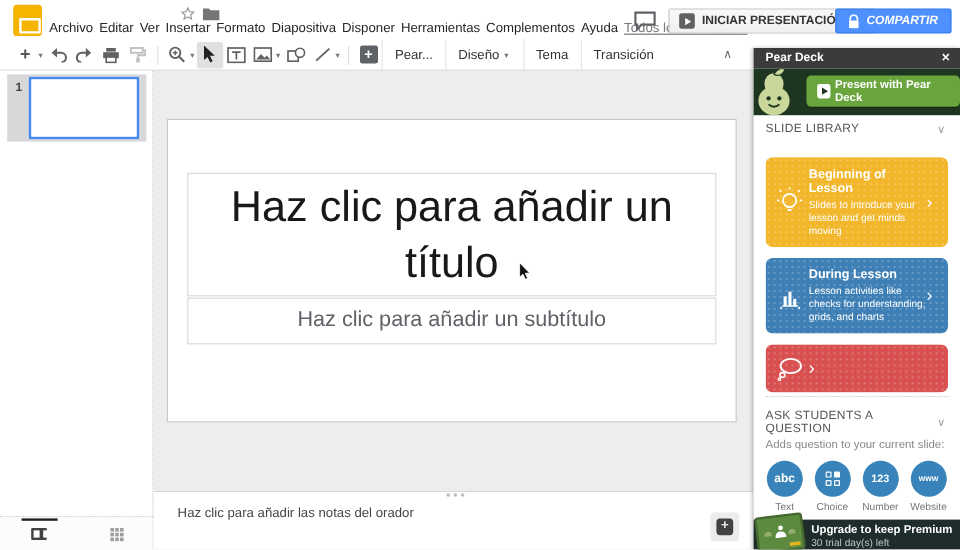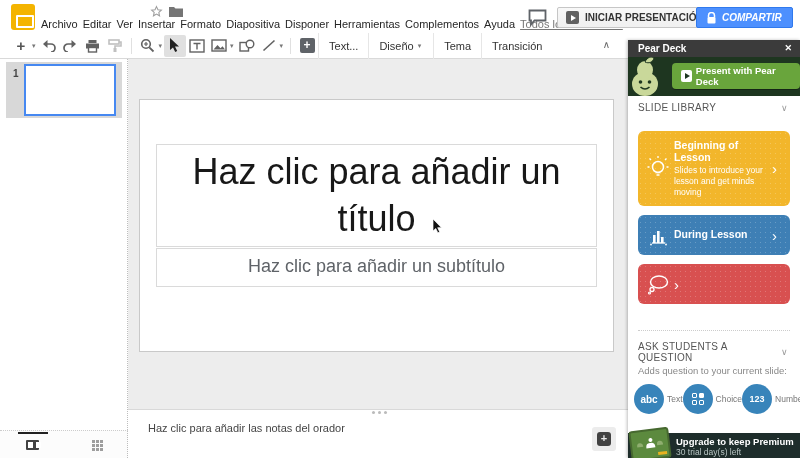--- a/index.html
+++ b/index.html
@@ -80,21 +80,21 @@
   .pd-card .c-title { font-size:10.5px; font-weight:bold; margin-bottom:2px; }
   .pd-card .c-desc { font-size:8.5px; line-height:1.3; }
   .pd-card .c-arrow { flex:0 0 12px; font-size:15px; line-height:1; color:#fff; }
   .card-0 { background-color:#F2B62B; }
   .card-1 { background-color:#3E7FB5; }
   .card-2 { background-color:#D85050; }
   .pd-divider { position:absolute; left:10px; top:290px; width:152px; border-top:1px dotted #ccc; }
   .sec-ask { position:absolute; left:0; top:301px; width:172px; }
   .ask-sub { padding:2px 10px 0; font-size:9.5px; color:#888; }
   .ask-options { position:absolute; left:0; top:344px; width:172px; display:flex; justify-content:space-around; padding:0 6px; }
-  .ask-opt { display:flex; flex-direction:row; align-items:center; gap:3px; }
+  .ask-opt { display:flex; flex-direction:column; align-items:center; gap:3px; }
   .ask-circle { width:30px; height:30px; border-radius:50%; background:#3884BA; color:#fff; display:flex; align-items:center; justify-content:center; font-weight:bold; }
   .ask-circle.t-abc { font-size:10px; }
   .ask-circle.t-123 { font-size:9px; }
   .ask-circle.t-www { font-size:7px; }
   .ask-label { font-size:8.5px; color:#777; }
   .choice-grid { display:grid; grid-template-columns:5px 5px; grid-template-rows:5px 5px; gap:2px; }
   .choice-grid i { border:1.4px solid #fff; border-radius:1px; }
   .choice-grid i.fill { background:#fff; border:1.4px solid #fff; }
   .pd-upgrade { position:absolute; left:0; bottom:0; width:172px; height:25px; background:#1E2D2B; }
   .up-title { position:absolute; left:48px; top:3px; font-size:9.5px; font-weight:bold; color:#fff; }
@@ -227,21 +227,21 @@
       <svg width="14" height="13" viewBox="0 0 14 13">
           <path d="M1.5 11.5L12.5 1.5" stroke="#616161" stroke-width="1.6"></path>
         </svg>
     </span>
     <span class="tb-caret">▾</span>
     <span class="tb-sep"></span>
     <span class="tb-btn">
       <span class="comment-add">+</span>
     </span>
     <span class="tb-text-btn">
-        <span>Text...</span>
+        <span>Pear...</span>
       </span>
     <span class="tb-text-btn">
         <span>Diseño</span>
         <span class="tb-caret">▾</span>
       </span>
     <span class="tb-text-btn">
         <span>Tema</span>
       </span>
     <span class="tb-text-btn">
         <span>Transición</span>
@@ -327,20 +327,21 @@
               <path d="M5 20h13" stroke="#fff" stroke-width="1.3"></path>
               <rect x="6" y="12" width="2.6" height="8" fill="#fff"></rect>
               <rect x="10" y="8" width="2.6" height="12" fill="#fff"></rect>
               <rect x="14" y="14" width="2.6" height="6" fill="#fff"></rect>
               <circle cx="4" cy="21.5" r=".9" fill="#fff"></circle>
               <circle cx="19" cy="21.5" r=".9" fill="#fff"></circle>
             </svg>
         </span>
         <span class="c-body">
           <span class="c-title" style="display:block">During Lesson</span>
+          <span class="c-desc" style="display:block">Lesson activities like checks for understanding, grids, and charts</span>
         </span>
         <span class="c-arrow">›</span>
       </div>
       <div class="pd-card card-2">
         <span class="c-icon">
           <svg width="24" height="24" viewBox="0 0 24 24">
               <ellipse cx="13" cy="10" rx="8.5" ry="6" fill="none" stroke="#fff" stroke-width="1.5"></ellipse>
               <circle cx="6" cy="17.5" r="2" fill="none" stroke="#fff" stroke-width="1.3"></circle>
               <circle cx="3.5" cy="21" r="1" fill="none" stroke="#fff" stroke-width="1.1"></circle>
             </svg>

